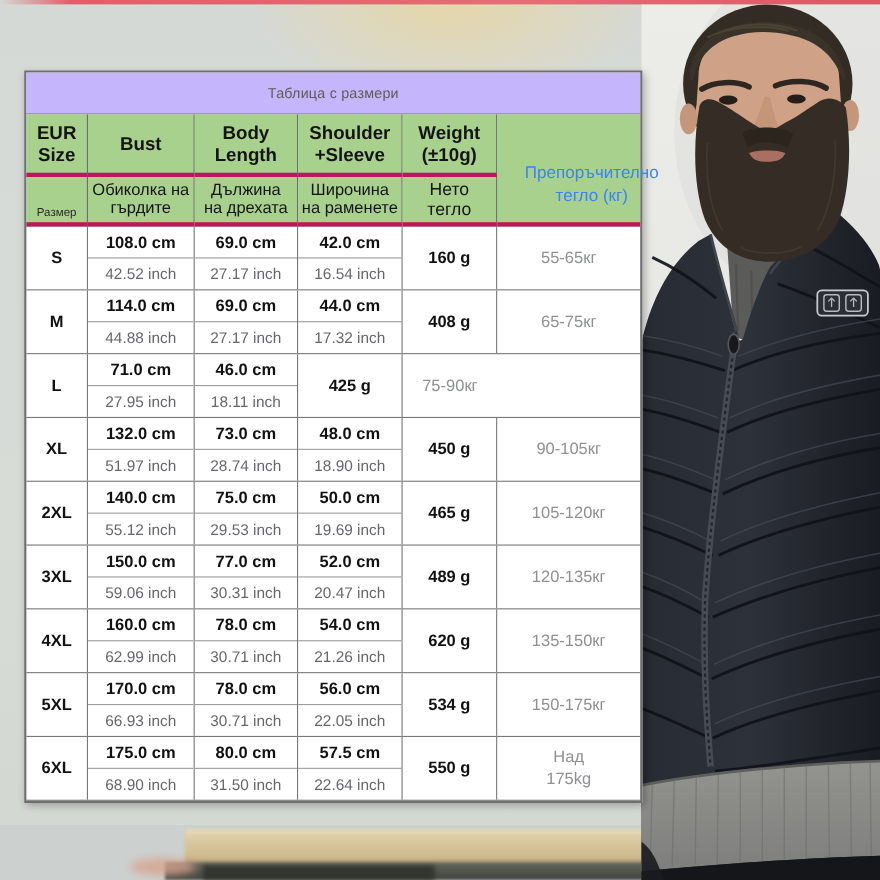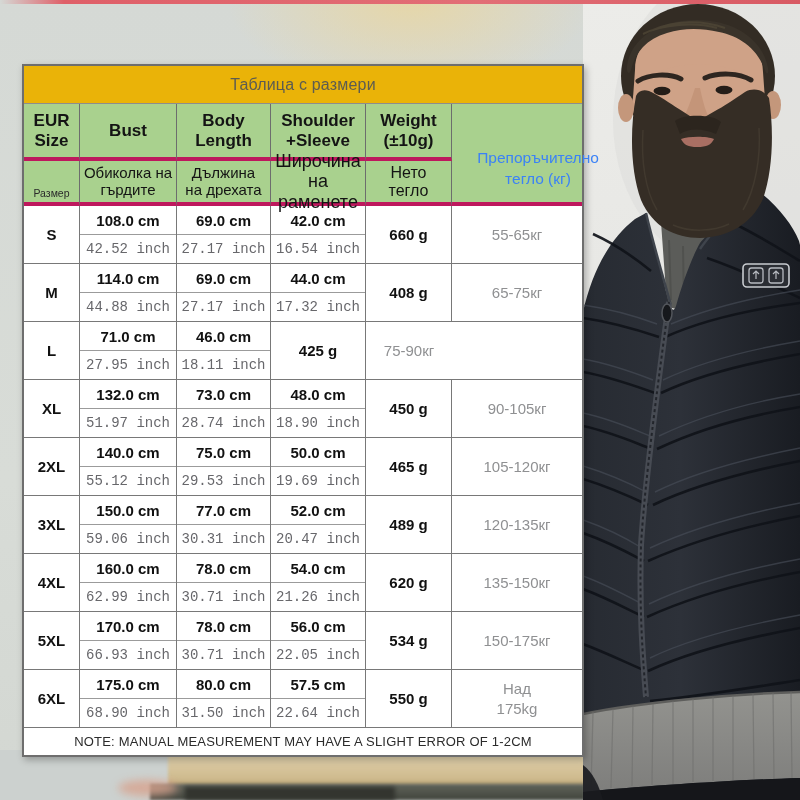--- a/index.html
+++ b/index.html
@@ -23,49 +23,49 @@
               background:#d8a28d;filter:blur(4px);opacity:.8;}
 
   
   .photo{position:absolute;left:583px;top:0;width:217px;height:800px;z-index:2;}
 
   
   .size-table{position:absolute;left:22px;top:64px;width:558px;z-index:3;
               background:#fff;border:2px solid var(--table_border);
               box-shadow:2px 3px 7px rgba(0,0,0,.28);}
   .t-title{height:37px;display:flex;align-items:center;justify-content:center;
-           background:#eab308;border-bottom:1px solid #8d8d8d;
-           color:#5c5c52;font-size:16px;letter-spacing:.2px;}
+           background:#c4b5fd;border-bottom:1px solid #8d8d8d;
+           color:#5c5c52;font-size:13px;letter-spacing:.2px;}
   .t-head{display:grid;grid-template-columns:56px 97px 94px 95px 86px 1fr;
           grid-template-rows:57px 45px;}
   .h-cell{background:var(--header_green);border-right:1px solid #6d6d6d;border-bottom:4px solid #be185d;
           display:flex;flex-direction:column;align-items:center;justify-content:center;
           text-align:center;color:#141414;line-height:1.12;}
   .h-cell.last{border-right:none;}
   .h-en{font-weight:bold;font-size:17px;}
   .h-sub{font-size:15px;white-space:pre-line;}
   .h-sub-size{font-size:10.5px;color:#2a2a2a;margin-top:24px;}
-  .h-sub-shoulder{font-size:18px;}
+  .h-sub-shoulder{font-size:15px;}
   .h-sub-weight{font-size:16px;}
   .h-rec{grid-column:6;grid-row:1/3;}
   .rec-overlay{position:absolute;left:404px;top:82px;width:220px;z-index:5;
                text-align:center;color:#3b82f6;font-size:15.5px;line-height:1.35;pointer-events:none;}
   .rec-overlay span{display:block;white-space:nowrap;}
 
   .t-rows{}
   .trow{display:grid;grid-template-columns:56px 97px 94px 95px 86px 1fr;height:57px;
         border-bottom:1px solid #787878;}
   .cell{border-right:1px solid #787878;display:flex;align-items:center;justify-content:center;
         text-align:center;}
   .cell.last{border-right:none;}
   .c-size{font-weight:bold;font-size:15px;color:#111;}
   .c-measure{flex-direction:column;align-items:stretch;padding:0;justify-content:center;}
   .c-cm,.c-in{flex:1;display:flex;align-items:center;justify-content:center;}
   .c-cm{font-weight:bold;font-size:15px;color:#111;border-bottom:1px solid #9b9b9b;}
-  .c-in{font-size:14px;color:var(--inch_text);font-family:Liberation Mono, monospace;}
+  .c-in{font-size:14px;color:var(--inch_text);}
   .c-weight{font-weight:bold;font-size:15px;color:#111;}
   .c-rec{font-size:15px;color:var(--recommended_text);white-space:pre-line;line-height:1.3;}
   .t-note{height:27px;display:flex;align-items:center;justify-content:center;
           font-size:13px;color:#2b2b2b;letter-spacing:.2px;}
 </style>
 </head>
 <body>
 
 <div class="scene">
 
@@ -252,21 +252,21 @@
             <div class="c-in">42.52 inch</div>
           </div>
           <div class="cell c-measure">
             <div class="c-cm">69.0 cm</div>
             <div class="c-in">27.17 inch</div>
           </div>
           <div class="cell c-measure">
             <div class="c-cm">42.0 cm</div>
             <div class="c-in">16.54 inch</div>
           </div>
-          <div class="cell c-weight">660 g</div>
+          <div class="cell c-weight">160 g</div>
           <div class="cell c-rec last">55-65кг</div>
         </div>
         <div class="trow">
           <div class="cell c-size">M</div>
           <div class="cell c-measure">
             <div class="c-cm">114.0 cm</div>
             <div class="c-in">44.88 inch</div>
           </div>
           <div class="cell c-measure">
             <div class="c-cm">69.0 cm</div>
@@ -390,21 +390,20 @@
           <div class="cell c-measure">
             <div class="c-cm">57.5 cm</div>
             <div class="c-in">22.64 inch</div>
           </div>
           <div class="cell c-weight">550 g</div>
           <div class="cell c-rec last">Над
 175kg</div>
         </div>
       </div>
 
-    <div class="t-note">NOTE: MANUAL MEASUREMENT MAY HAVE A SLIGHT ERROR OF 1-2CM</div>
 
     <div class="rec-overlay">
       <span>Препоръчително</span>
       <span>тегло (кг)</span>
     </div>
   </div>
 
 </div>
 
 </body></html>

